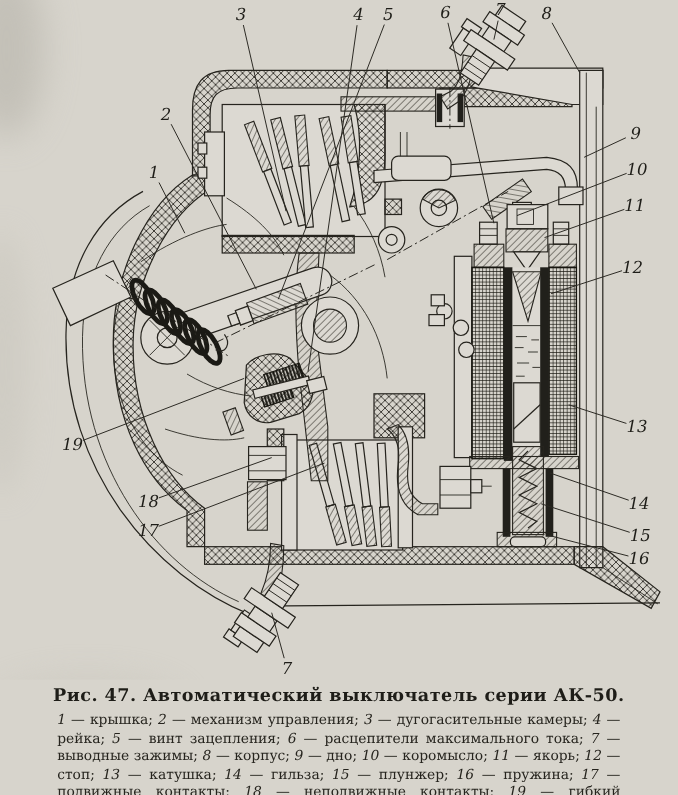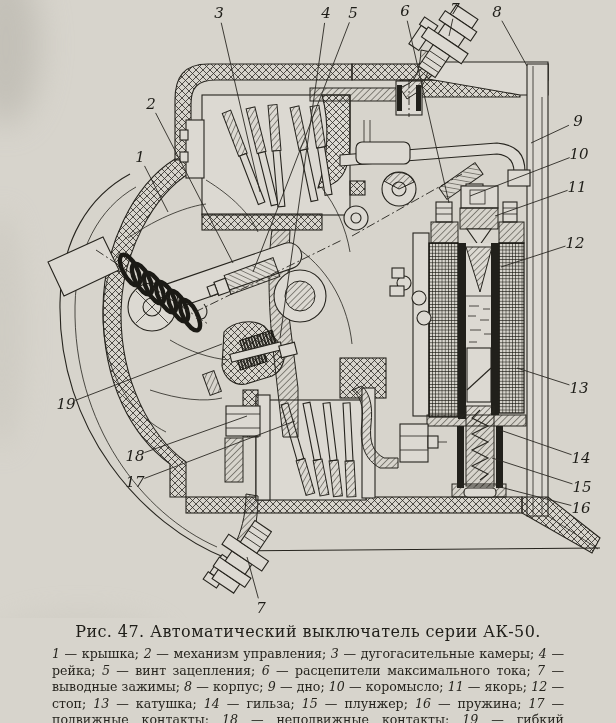--- a/index.html
+++ b/index.html
@@ -21,21 +21,21 @@
   .gr{fill:url(#gr);stroke:#16150f;stroke-width:1.2;}
   .vl{fill:url(#vl);stroke:#16150f;stroke-width:1;}
   .dk{fill:#21201b;stroke:none;}
   .dash{stroke-dasharray:9 3 2 3;stroke-width:0.9;}
   .callout{font:italic 15px "DejaVu Serif", serif;fill:#1e1d18;}
   .leader{stroke:#2a2822;stroke-width:0.9;fill:none;}
   
   .caption{position:absolute;left:0;top:618px;width:616px;}
   .cap-title{
     text-align:center;font-size:16px;letter-spacing:0.4px;
-    color:#1e1d18;margin:4px 0 5px 0;
+    color:#1e1d18;margin:4px 0 5px 0;font-weight:bold;
   }
   .cap-legend{
     width:512px;margin:0 auto;font-size:12.6px;line-height:1.32;
     text-align:justify;text-align-last:center;color:#26241e;
   }
   .cap-legend i{font-style:italic;}
 </style>
 </head>
 <body>
 

